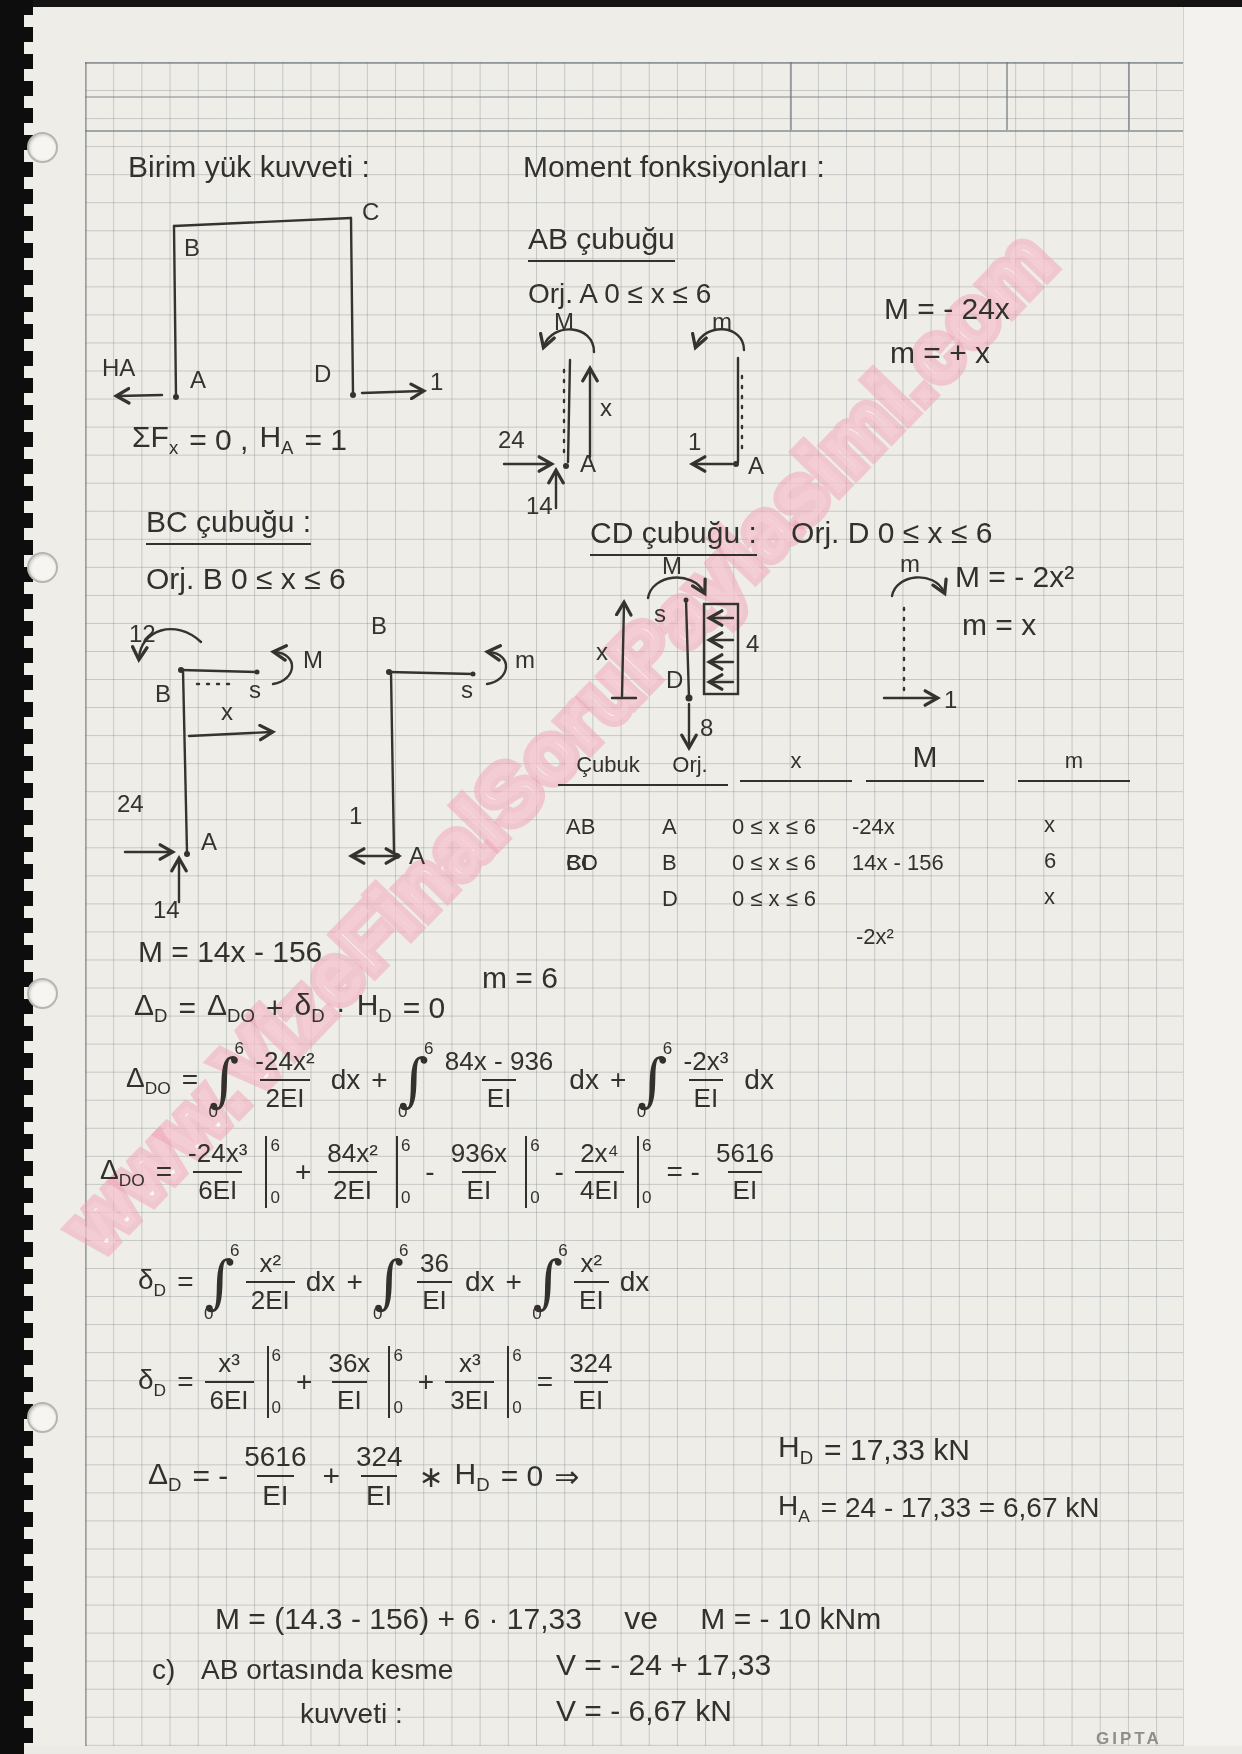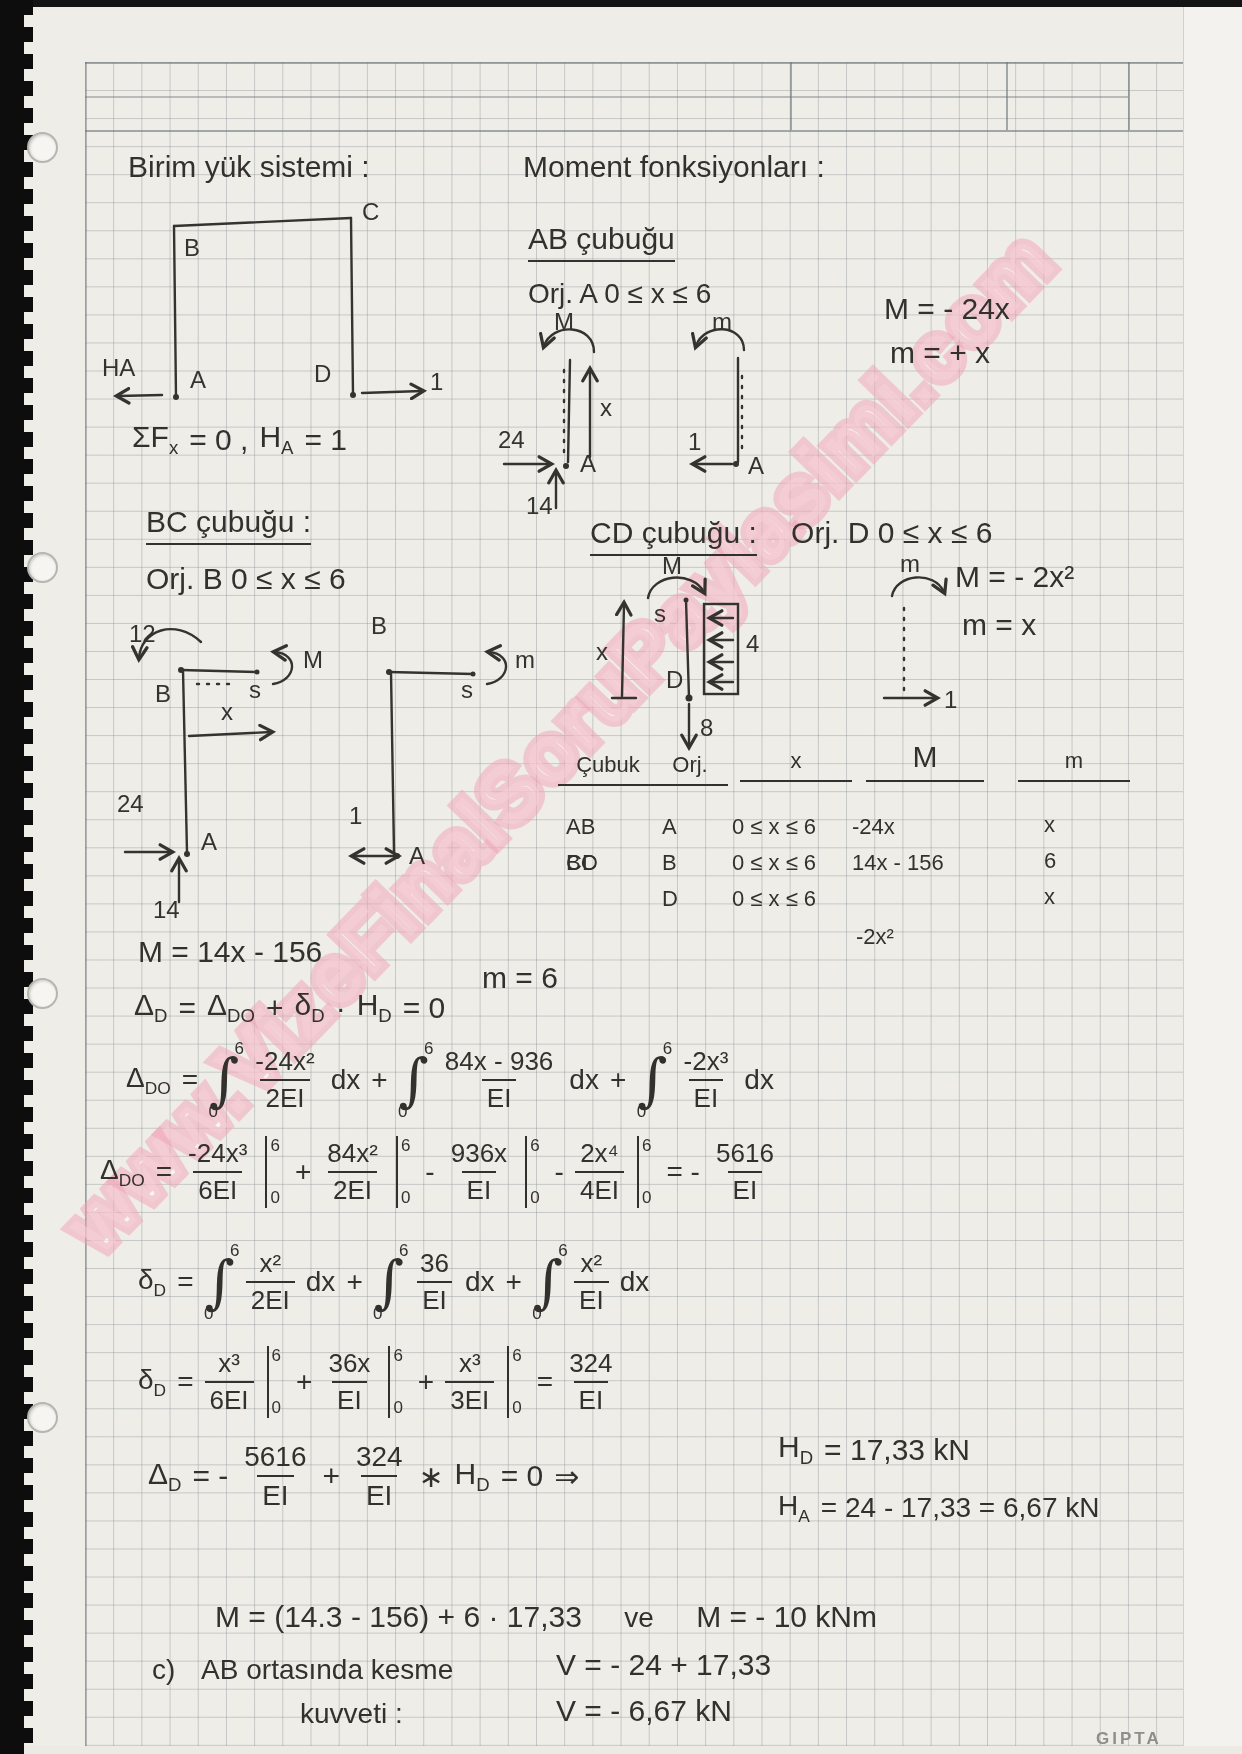--- a/index.html
+++ b/index.html
@@ -73,21 +73,21 @@
   <div class="ln" style="left:85px;top:62px;width:1098px;height:2px;"></div>
   <div class="ln" style="left:85px;top:96px;width:1043px;height:1.6px;opacity:.7;"></div>
   <div class="ln" style="left:85px;top:130px;width:1098px;height:2px;"></div>
   <div class="ln" style="left:790px;top:62px;width:1.6px;height:68px;"></div>
   <div class="ln" style="left:1006px;top:62px;width:1.6px;height:68px;"></div>
   <div class="ln" style="left:1128px;top:62px;width:1.6px;height:68px;"></div>
   <div class="ln" style="left:85px;top:62px;width:2px;height:1684px;opacity:.8;"></div>
 
   <div class="watermark">www.VizeFinalSoruPaylasimi.com</div>
 
-  <div class="hw t30" style="left:128px;top:150px;">Birim yük sistemi :</div>
+  <div class="hw t30" style="left:128px;top:150px;">Birim yük kuvveti :</div>
 
   <svg class="diag" style="left:88px;top:184px;" width="380" height="240">
     <path d="M86,42 L263,34"></path>
       <path d="M86,42 L88,213"></path>
       <path d="M263,34 L265,211"></path>
     <circle cx="88" cy="213" r="3"></circle>
       <circle cx="265" cy="211" r="3"></circle>
     <line x1="74" y1="211" x2="30" y2="212" marker-end="url(#ah)"></line>
     <line x1="274" y1="209" x2="334" y2="207" marker-end="url(#ah)"></line>
     <text x="96" y="72">B</text>
@@ -421,21 +421,21 @@
       <span class="tx">H<sub>D</sub></span>
       <span class="tx">= 17,33 kN</span>
     </div>
   <div class="eq t28" style="left:778px;top:1490px;">
       <span class="tx">H<sub>A</sub></span>
       <span class="tx">= 24 - 17,33 = 6,67 kN</span>
     </div>
 
   <div class="hw t30" style="left:215px;top:1600px;">
     <span>M = (14.3 - 156) + 6 · 17,33</span>
-    <span style="margin-left:34px;font-size:28px;">ve</span>
+    <span style="margin-left:34px;font-size:32px;">ve</span>
     <span style="margin-left:34px;">M = - 10 kNm</span>
   </div>
   <div class="hw t28" style="left:152px;top:1654px;">
     <span>c)</span>
     <span style="margin-left:18px;">AB ortasında kesme</span>
   </div>
   <div class="hw t28" style="left:300px;top:1698px;">kuvveti :</div>
   <div class="hw t30" style="left:556px;top:1648px;">V = - 24 + 17,33</div>
   <div class="hw t30" style="left:556px;top:1694px;">V = - 6,67 kN</div>
 

